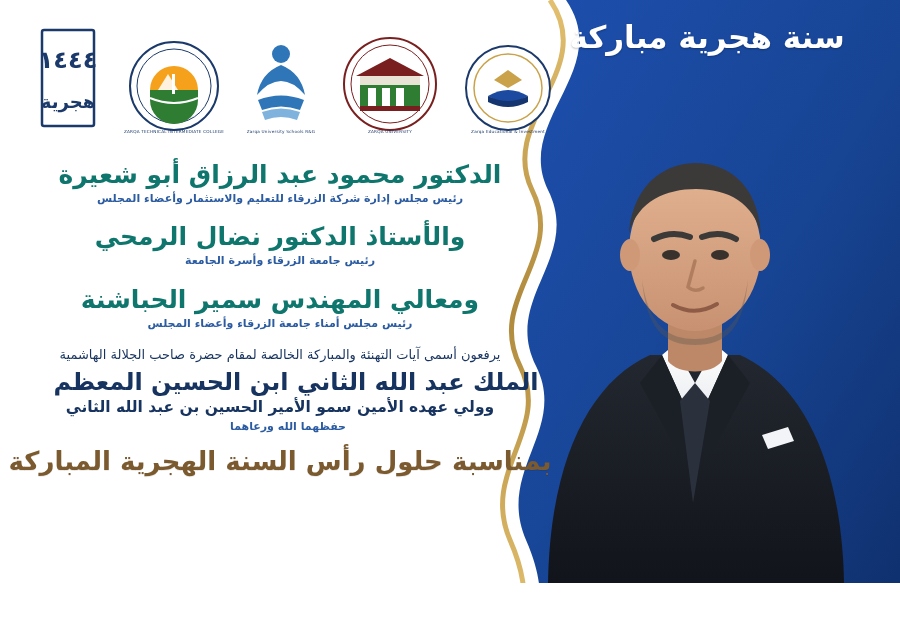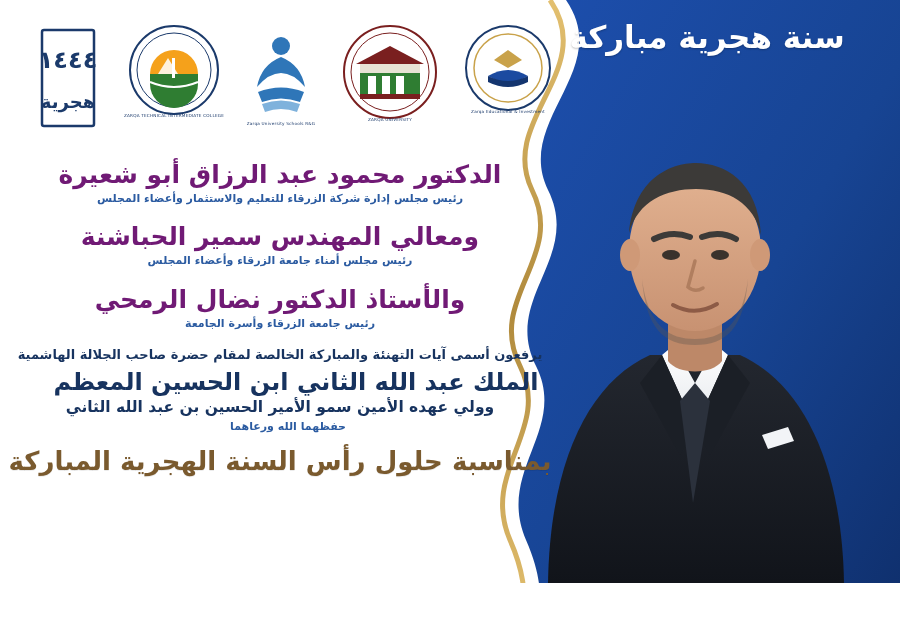--- a/index.html
+++ b/index.html
@@ -55,21 +55,21 @@
     width: 330px;
     height: 500px;
   }
 
   
   .logos {
     position: absolute;
     top: 24px;
     left: 34px;
     display: flex;
-    align-items: flex-start;
+    align-items: flex-end;
     gap: 26px;
     direction: ltr;
   }
   .logo {
     position: relative;
     display: flex;
     align-items: center;
     justify-content: center;
   }
   .logo-label {
@@ -86,38 +86,38 @@
   
   .content {
     position: absolute;
     top: 160px;
     left: 0;
     width: 560px;
     text-align: center;
     direction: rtl;
   }
   .name-line {
-    color: #701a75;
+    color: #0f766e;
     font-size: 25px;
     font-weight: bold;
     line-height: 1.2;
     margin: 0 0 2px 0;
     letter-spacing: .3px;
   }
   .title-line {
     color: #2b5ba1;
     font-size: 11px;
     font-weight: bold;
     line-height: 1.3;
     margin: 0 0 16px 0;
   }
   .intro-line {
     color: #17335f;
     font-size: 13px;
-    font-weight: bold;
+    font-weight: normal;
     margin: 10px 0 6px 0;
   }
   .king-line {
     color: #17335f;
     font-size: 24px;
     font-weight: bold;
     margin: 0 0 2px 0;
     padding-left: 32px;
   }
   .crown-line {
@@ -291,27 +291,27 @@
   </div>
 
   <div class="content">
 
     <div>
       <div class="name-line">الدكتور محمود عبد الرزاق أبو شعيرة</div>
       <div class="title-line">رئيس مجلس إدارة شركة الزرقاء للتعليم والاستثمار وأعضاء المجلس</div>
     </div>
 
     <div>
+      <div class="name-line">والأستاذ الدكتور نضال الرمحي</div>
+      <div class="title-line">رئيس جامعة الزرقاء وأسرة الجامعة</div>
+    </div>
+
+    <div>
       <div class="name-line">ومعالي المهندس سمير الحباشنة</div>
       <div class="title-line">رئيس مجلس أمناء جامعة الزرقاء وأعضاء المجلس</div>
-    </div>
-
-    <div>
-      <div class="name-line">والأستاذ الدكتور نضال الرمحي</div>
-      <div class="title-line">رئيس جامعة الزرقاء وأسرة الجامعة</div>
     </div>
 
     <div class="intro-line">يرفعون أسمى آيات التهنئة والمباركة الخالصة لمقام حضرة صاحب الجلالة الهاشمية</div>
     <div class="king-line">الملك عبد الله الثاني ابن الحسين المعظم</div>
     <div class="crown-line">وولي عهده الأمين سمو الأمير الحسين بن عبد الله الثاني</div>
     <div class="pray-line">حفظهما الله ورعاهما</div>
 
     <div class="occasion">بمناسبة حلول رأس السنة الهجرية المباركة</div>
 
   </div>

